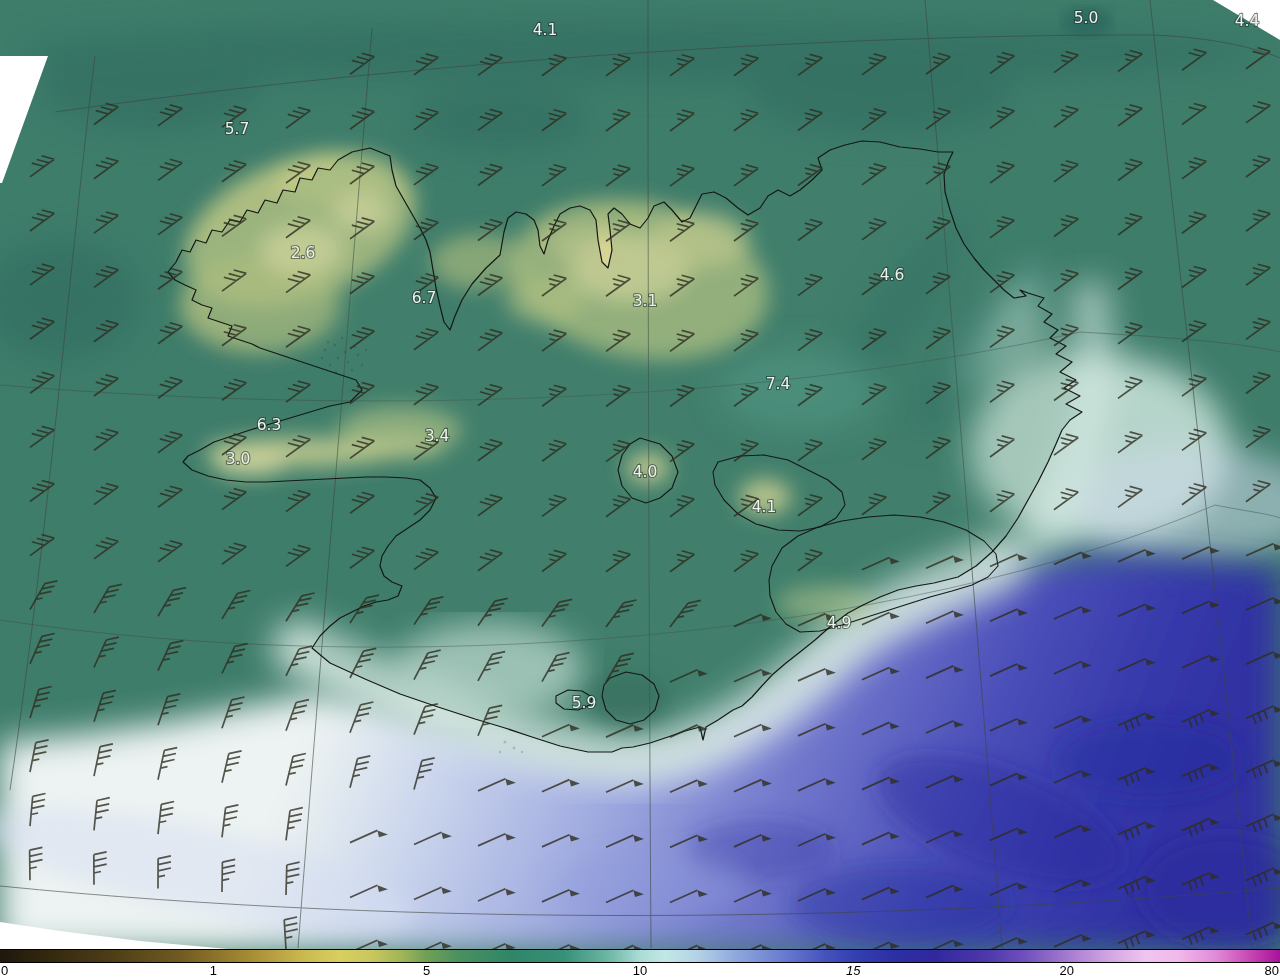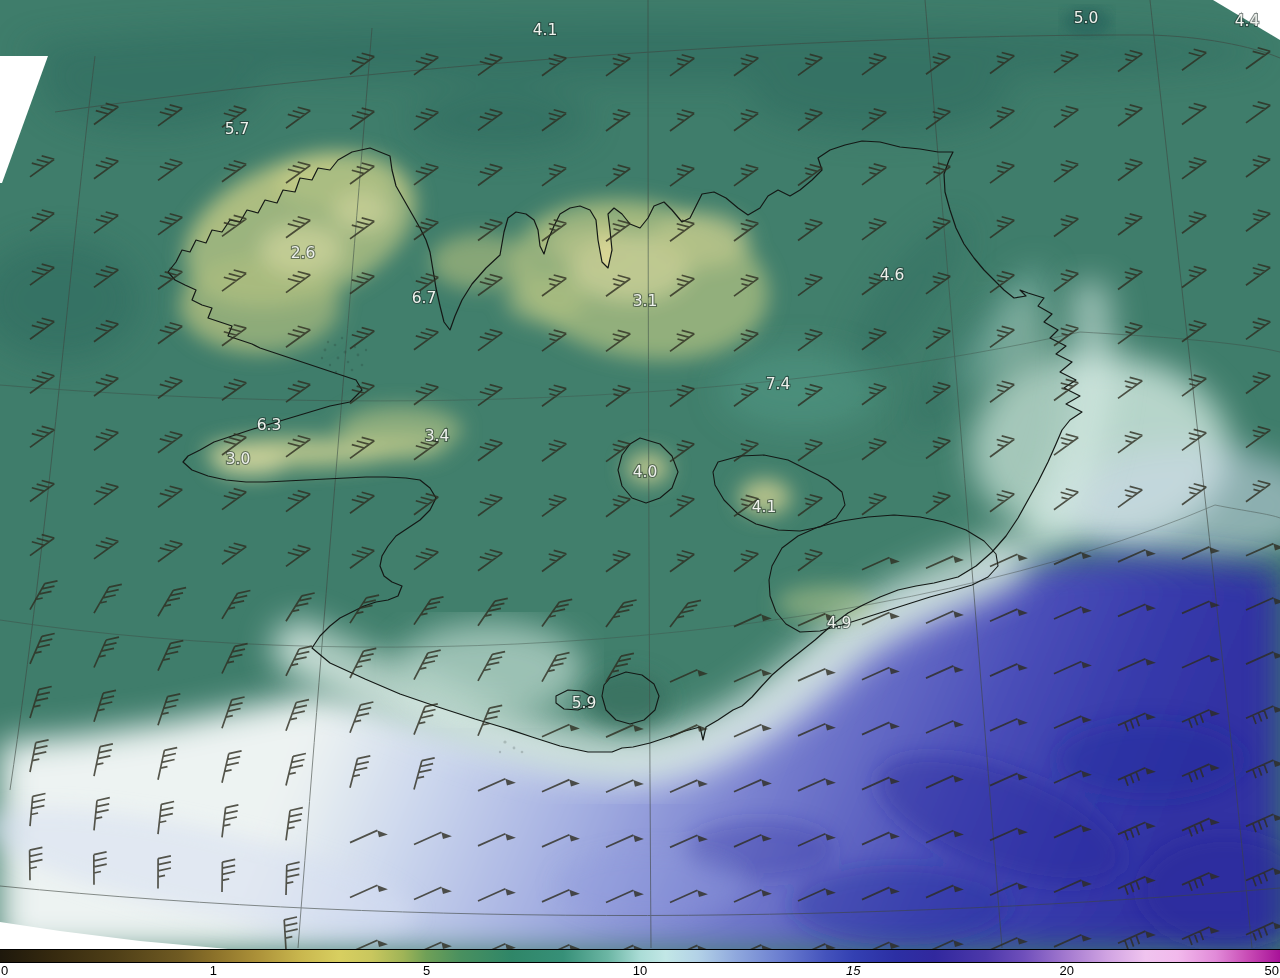--- a/index.html
+++ b/index.html
@@ -317,17 +317,17 @@
 
 <div class="colorbar">
   <div class="cb-strip" id="cb-strip" style="background: linear-gradient(to right, rgb(30, 24, 12) 0%, rgb(53, 41, 15) 4%, rgb(79, 63, 23) 9%, rgb(111, 90, 34) 14%, rgb(138, 112, 41) 16.6%, rgb(171, 144, 56) 20%, rgb(201, 183, 78) 23.5%, rgb(216, 207, 96) 26.5%, rgb(201, 199, 94) 29%, rgb(159, 180, 87) 31.5%, rgb(111, 160, 87) 33.3%, rgb(73, 144, 95) 36%, rgb(47, 134, 104) 40%, rgb(55, 144, 120) 44%, rgb(108, 182, 164) 47.5%, rgb(170, 220, 214) 50%, rgb(194, 231, 230) 52%, rgb(179, 210, 231) 54.5%, rgb(143, 168, 221) 57.5%, rgb(107, 126, 208) 61%, rgb(68, 83, 188) 64.5%, rgb(51, 64, 178) 66.7%, rgb(44, 47, 164) 70%, rgb(49, 40, 158) 73%, rgb(76, 56, 170) 77%, rgb(111, 79, 187) 80%, rgb(163, 121, 207) 83.3%, rgb(208, 163, 226) 86.5%, rgb(240, 196, 239) 89.5%, rgb(242, 185, 236) 92%, rgb(225, 138, 216) 95%, rgb(200, 75, 181) 97.5%, rgb(168, 18, 152) 100%);"></div>
   <div class="cb-ticks" id="cb-ticks">
         <span style="left: 1px;">0</span>
         <span style="left: 16.6667%; transform: translateX(-50%);">1</span>
         <span style="left: 33.3333%; transform: translateX(-50%);">5</span>
         <span style="left: 50%; transform: translateX(-50%);">10</span>
         <span style="left: 66.6667%; transform: translateX(-50%); font-style: italic;">15</span>
         <span style="left: 83.3333%; transform: translateX(-50%);">20</span>
-        <span style="right: 1px;">50</span>
+        <span style="right: 1px;">80</span>
       </div>
 </div>
 
 </div>
 
 </body></html>

